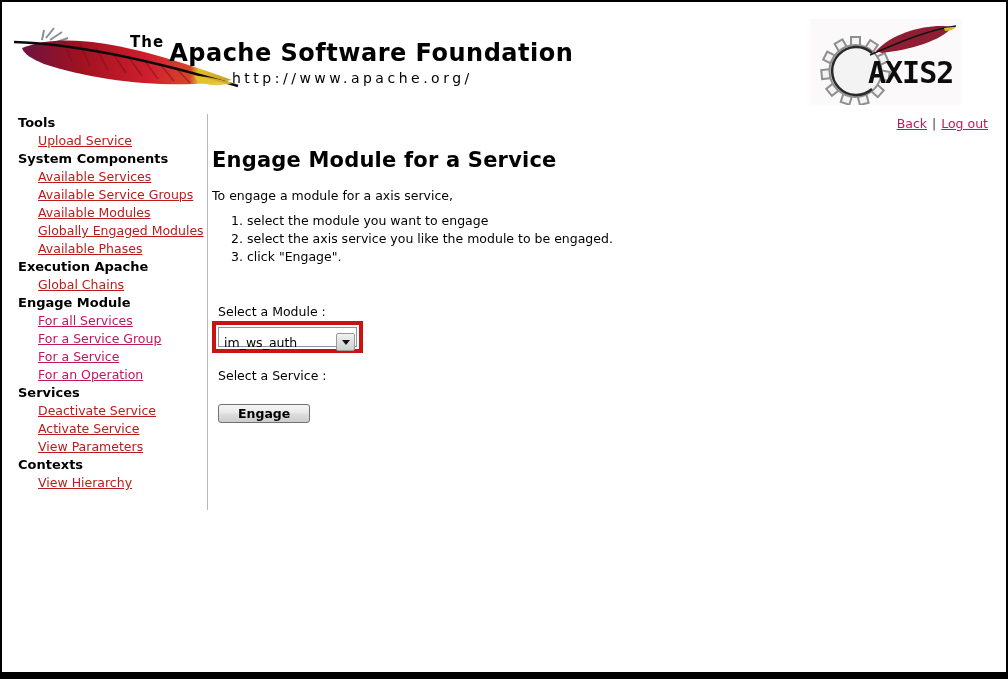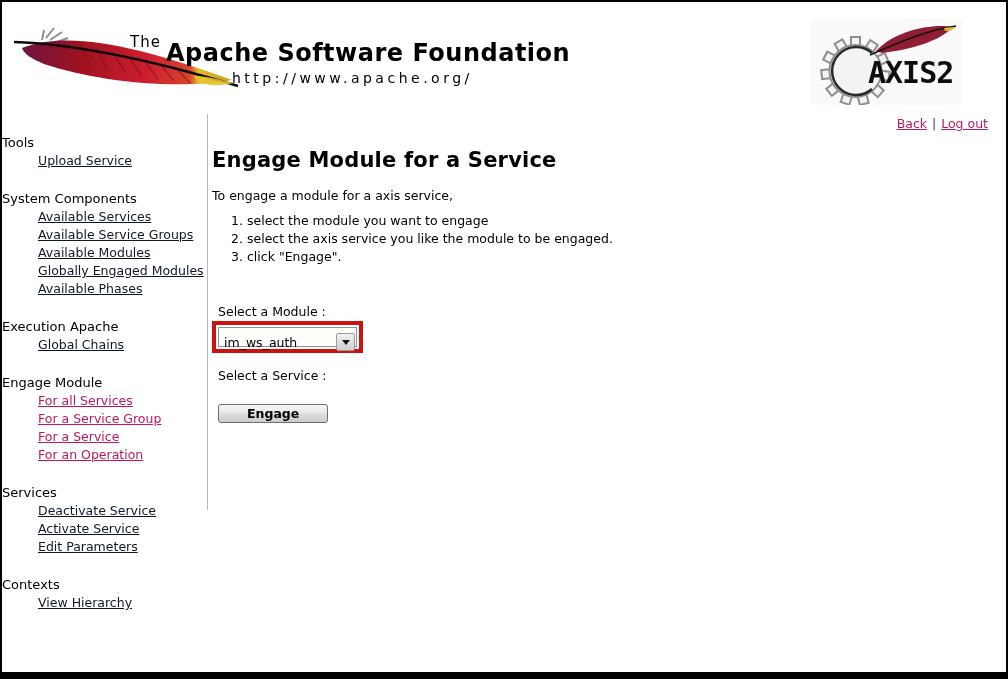--- a/index.html
+++ b/index.html
@@ -4,34 +4,34 @@
 <style>
   html,body{margin:0;padding:0;background:#fff;}
   .page{
     position:relative;width:1008px;height:679px;box-sizing:border-box;
     background:#fff;border:2px solid #000;border-bottom:7px solid #000;
     font-family:"DejaVu Sans","Liberation Sans",sans-serif;color:#000;overflow:hidden;
   }
   
   .feather-logo{position:absolute;left:6px;top:22px;}
   .brand{position:absolute;left:128px;top:31px;white-space:nowrap;}
-  .brand .the{font-size:15px;font-weight:normal;vertical-align:14px;letter-spacing:1px;}
+  .brand .the{font-size:15px;font-weight:bold;vertical-align:14px;letter-spacing:1px;}
   .brand .title{font-size:24px;font-weight:bold;letter-spacing:0.5px;}
   .brand .url{font-size:14px;letter-spacing:3.5px;margin-top:3px;margin-left:102px;}
   .axis-logo{position:absolute;left:808px;top:17px;width:152px;height:86px;background:#fbf9f9;}
   
   .topnav{position:absolute;top:114px;right:15px;font-size:12.5px;}
   .topnav a{margin:0 3px;}
   .topnav .sep{color:#444;margin:0 2px;}
   
-  a{color:#0f172a;text-decoration:underline;cursor:pointer;}
+  a{color:#b91c1c;text-decoration:underline;cursor:pointer;}
   a.visited{color:#be185d;}
   
   .sidebar{position:absolute;left:0;top:112px;width:204px;font-size:12.5px;}
-  .sidebar .sec-title{font-weight:normal;font-size:13px;line-height:18px;margin-top:20px;}
+  .sidebar .sec-title{font-weight:bold;font-size:13px;padding-left:16px;line-height:18px;}
   .sidebar .slink{display:block;padding-left:36px;line-height:18px;white-space:nowrap;}
   .divider{position:absolute;left:205px;top:112px;width:1px;height:396px;background:#b9b9b9;}
   
   .main{position:absolute;left:210px;top:110px;width:785px;}
   .main h1{margin:36px 0 0 0;font-size:21px;font-weight:bold;letter-spacing:0.2px;}
   .main .intro{margin:16px 0 0 0;font-size:12.5px;}
   .main ol{margin:9px 0 0 0;padding-left:35px;font-size:12.5px;line-height:18px;}
   .field-label{display:block;margin:38px 0 0 6px;font-size:12.5px;}
   .field-label.second{margin-top:15px;}
   .redbox{display:inline-block;border:4px solid #CC1111;padding:2px;margin-top:2px;background:#fff;}
@@ -43,21 +43,21 @@
   .fakeselect .sel-btn{
     width:17px;height:16px;display:flex;align-items:center;justify-content:center;
     background:linear-gradient(to bottom,#f2f2f2,#dcdcdc 60%,#cfcfcf);
     border:1px solid #9a9a9a;border-radius:2px;cursor:pointer;
   }
   .tri{width:0;height:0;border-left:4px solid transparent;border-right:4px solid transparent;border-top:5px solid #111;}
   .engage-btn{
     display:inline-block;margin:21px 0 0 6px;
     font-family:"DejaVu Sans","Liberation Sans",sans-serif;font-weight:bold;font-size:12.5px;
     color:#000;background:linear-gradient(to bottom,#f5f5f5,#e9e9e9 45%,#dcdcdc 55%,#cccccc);
-    border:1px solid #6f6f6f;border-radius:3px;padding:1px 28px;height:19px;cursor:pointer;
+    border:1px solid #6f6f6f;border-radius:3px;padding:1px 19px;height:19px;cursor:pointer;
   }
 </style>
 </head>
 <body>
 
 <div class="page">
 
   <div class="feather-logo">
     <svg width="232" height="74" viewBox="0 0 232 74">
       <defs>
@@ -139,21 +139,21 @@
 
     <div class="sec-title">Engage Module</div>
     <a class="slink visited">For all Services</a>
     <a class="slink visited">For a Service Group</a>
     <a class="slink visited">For a Service</a>
     <a class="slink visited">For an Operation</a>
 
     <div class="sec-title">Services</div>
     <a class="slink">Deactivate Service</a>
     <a class="slink">Activate Service</a>
-    <a class="slink">Edit Parameters</a>
+    <a class="slink">View Parameters</a>
 
     <div class="sec-title">Contexts</div>
     <a class="slink">View Hierarchy</a>
   </div>
   <div class="divider"></div>
 
   <div class="main">
     <h1>Engage Module for a Service</h1>
     <p class="intro">To engage a module for a axis service,</p>
     <ol>

